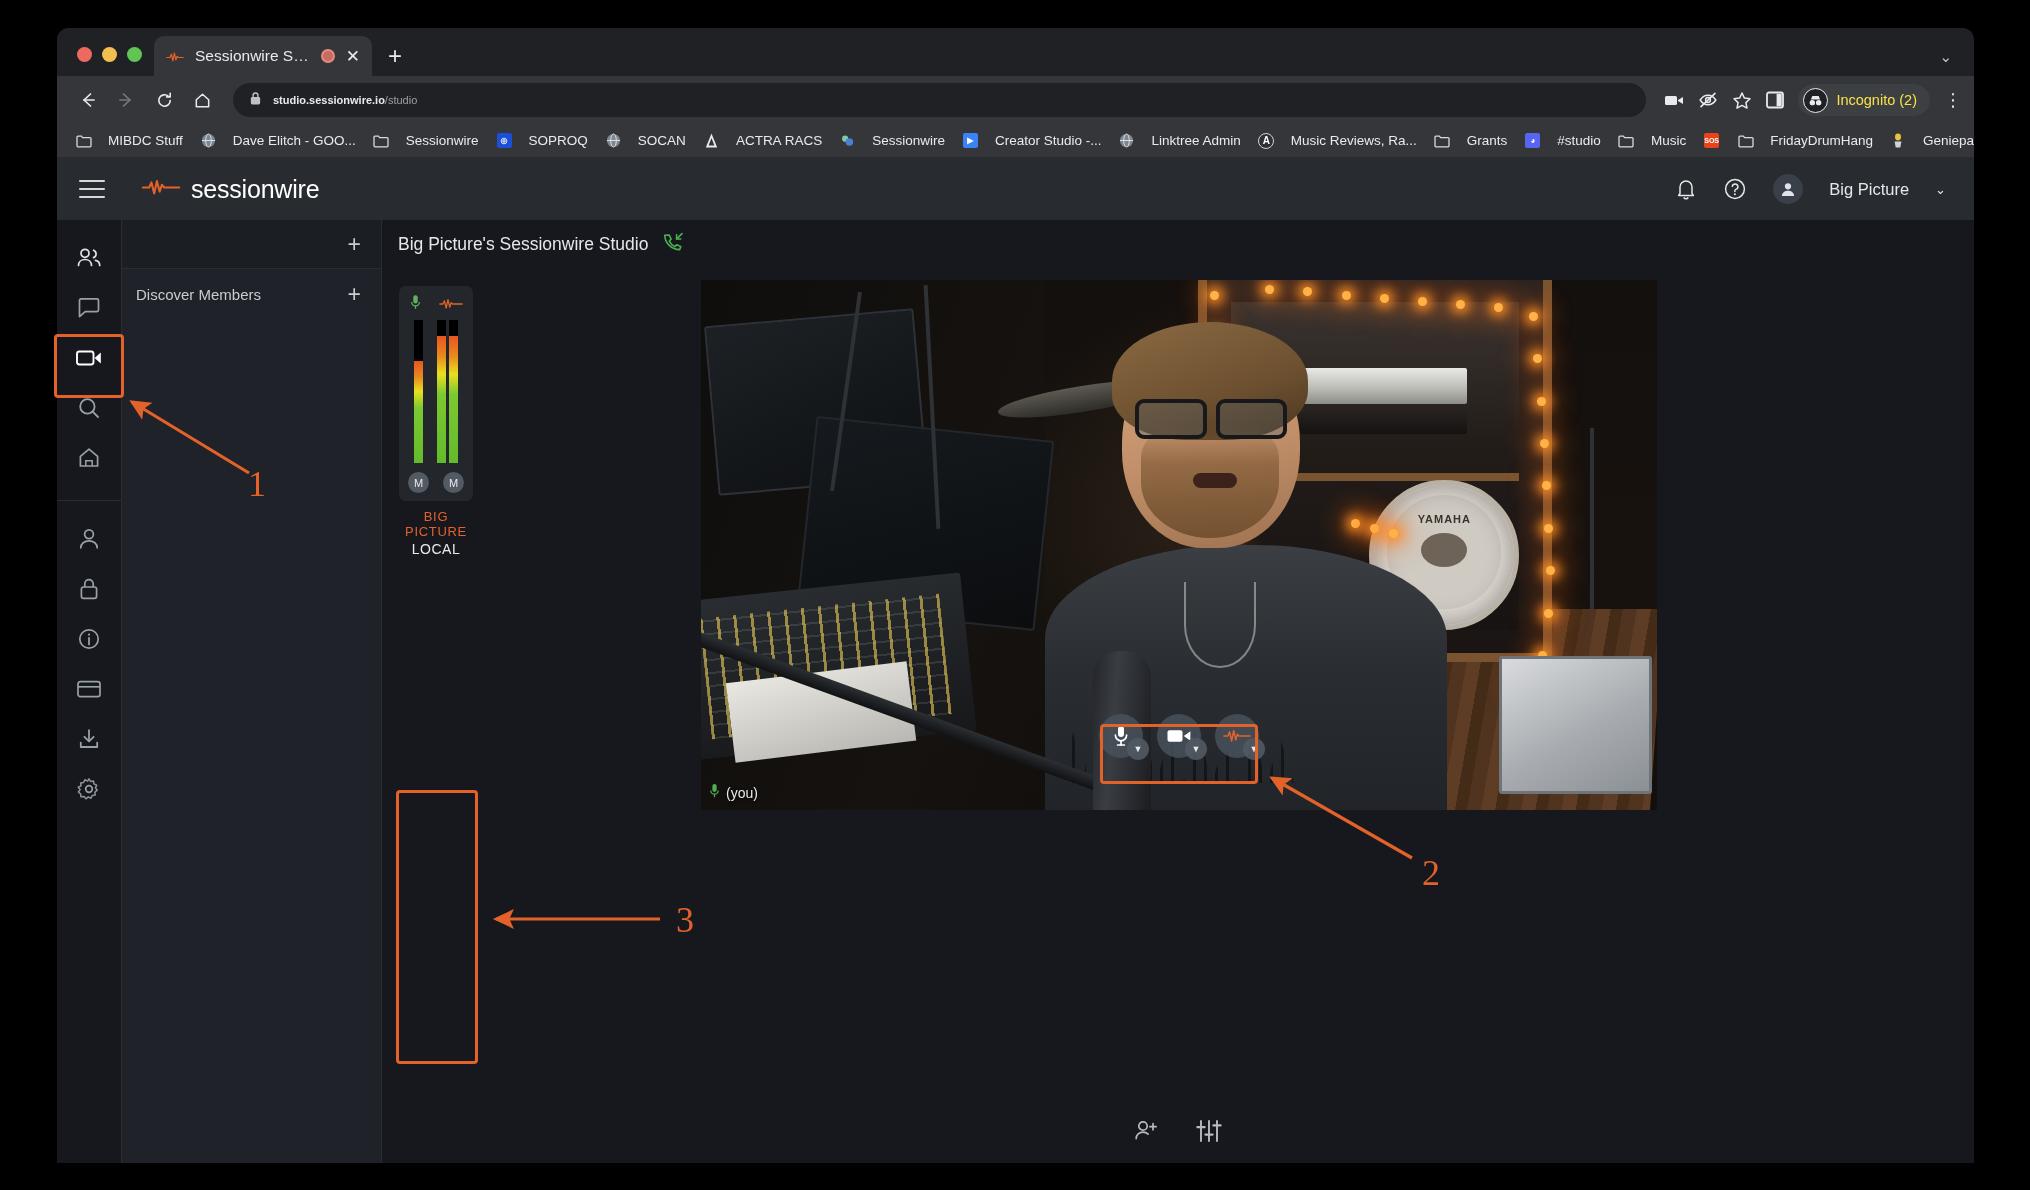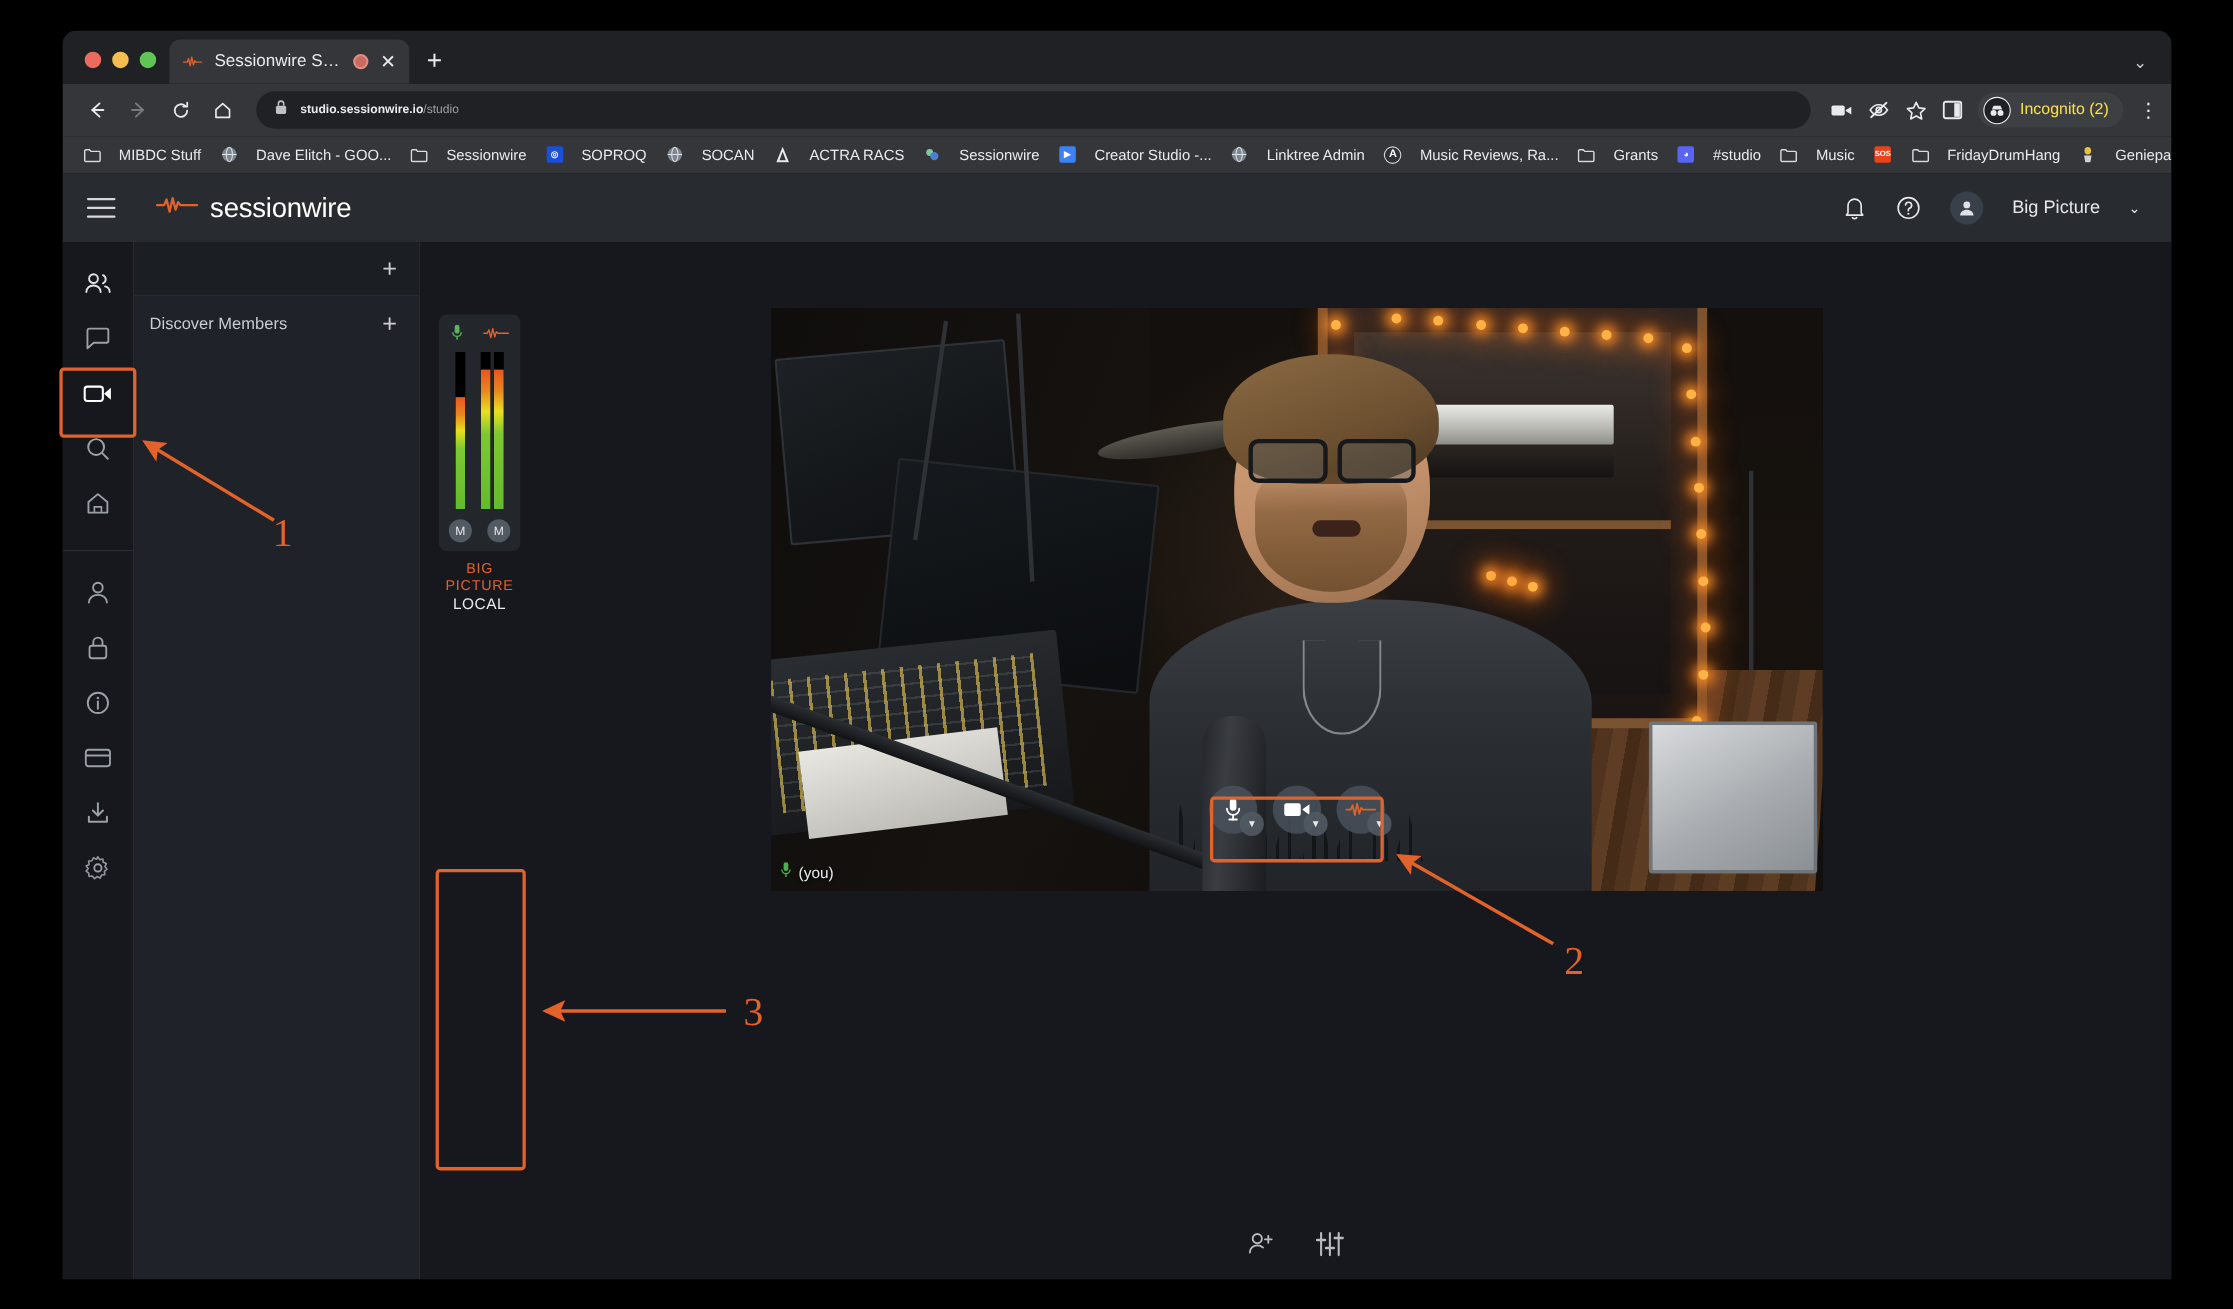--- a/index.html
+++ b/index.html
@@ -824,33 +824,46 @@
         <div class="mp-top">
           <span class="plus">+</span>
         </div>
         <div class="mp-row">
           <span class="mp-label">Discover Members</span>
           <span class="plus">+</span>
         </div>
       </div>
 
       <div class="stage">
+        <div class="stage-title-bar">
+          <span class="stage-title">Big Picture's Sessionwire Studio</span>
+          <span>
+            <svg width="22" height="22" viewBox="0 0 22 22">
+                <path d="M2.8 4.2c0 8 6.9 14.4 14.8 14.4l1.2-3-4-1.9-2 1.9a13 13 0 0 1-5.6-5.4l1.9-2.1L7.2 4Z" fill="none" stroke="#4caf50" stroke-width="1.6" stroke-linejoin="round"></path>
+                <path d="M20 2.6 L14.6 8" stroke="#4caf50" stroke-width="1.6" stroke-linecap="round"></path>
+                <path d="M14.6 3.8V8h4.2" fill="none" stroke="#4caf50" stroke-width="1.6" stroke-linecap="round" stroke-linejoin="round"></path>
+              </svg>
+          </span>
+        </div>
 
         <div class="video-region">
 
           <div class="video-frame">
             <div class="scene">
               <div class="scene-bg"></div>
               <div class="floor"></div>
 
               <div class="rack">
                 <div class="rack-inner">
                   <div class="rack-unit u1"></div>
                   <div class="rack-unit u2"></div>
                   <div class="rack-shelf" style="top:52%"></div>
+                </div>
+                <div class="kick">
+                  <span class="kick-logo">YAMAHA</span>
                 </div>
               </div>
 
               <div class="lights">
                 <span class="light" style="left:53.2%; top:2%"></span>
                 <span class="light" style="left:53.4%; top:10%"></span>
                 <span class="light" style="left:53.6%; top:18%"></span>
                 <span class="light" style="left:53.8%; top:26%"></span>
                 <span class="light" style="left:54%;   top:34%"></span>
                 <span class="light" style="left:54.2%; top:42%"></span>

